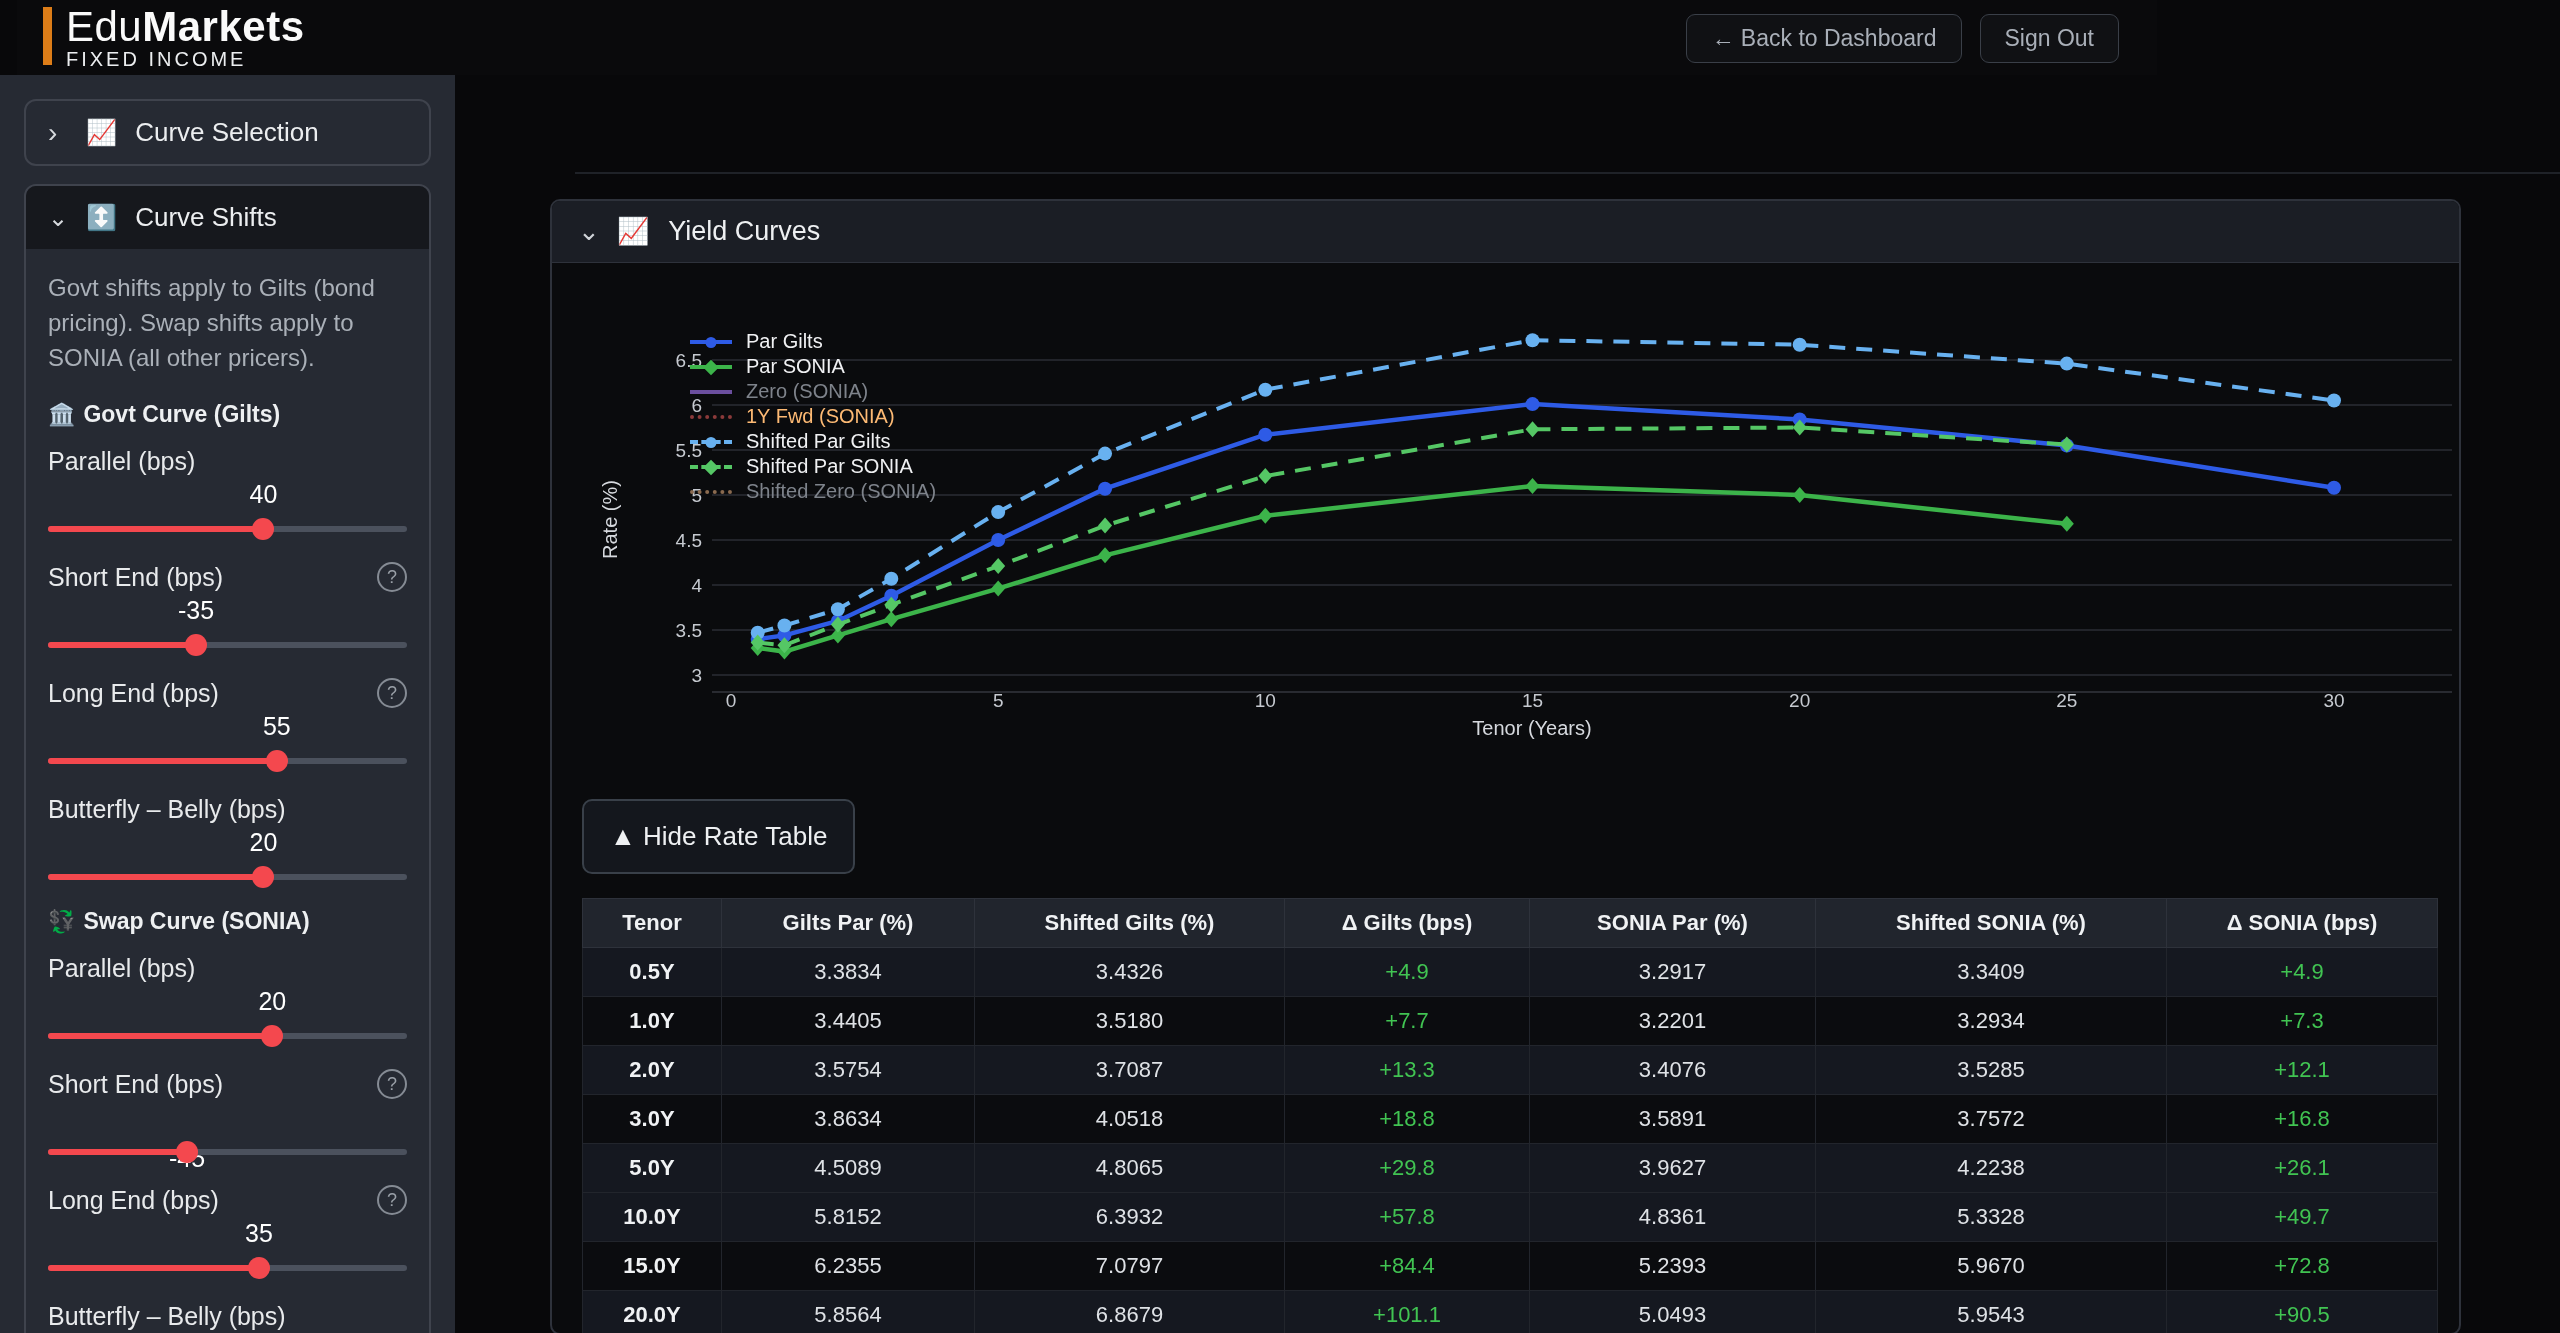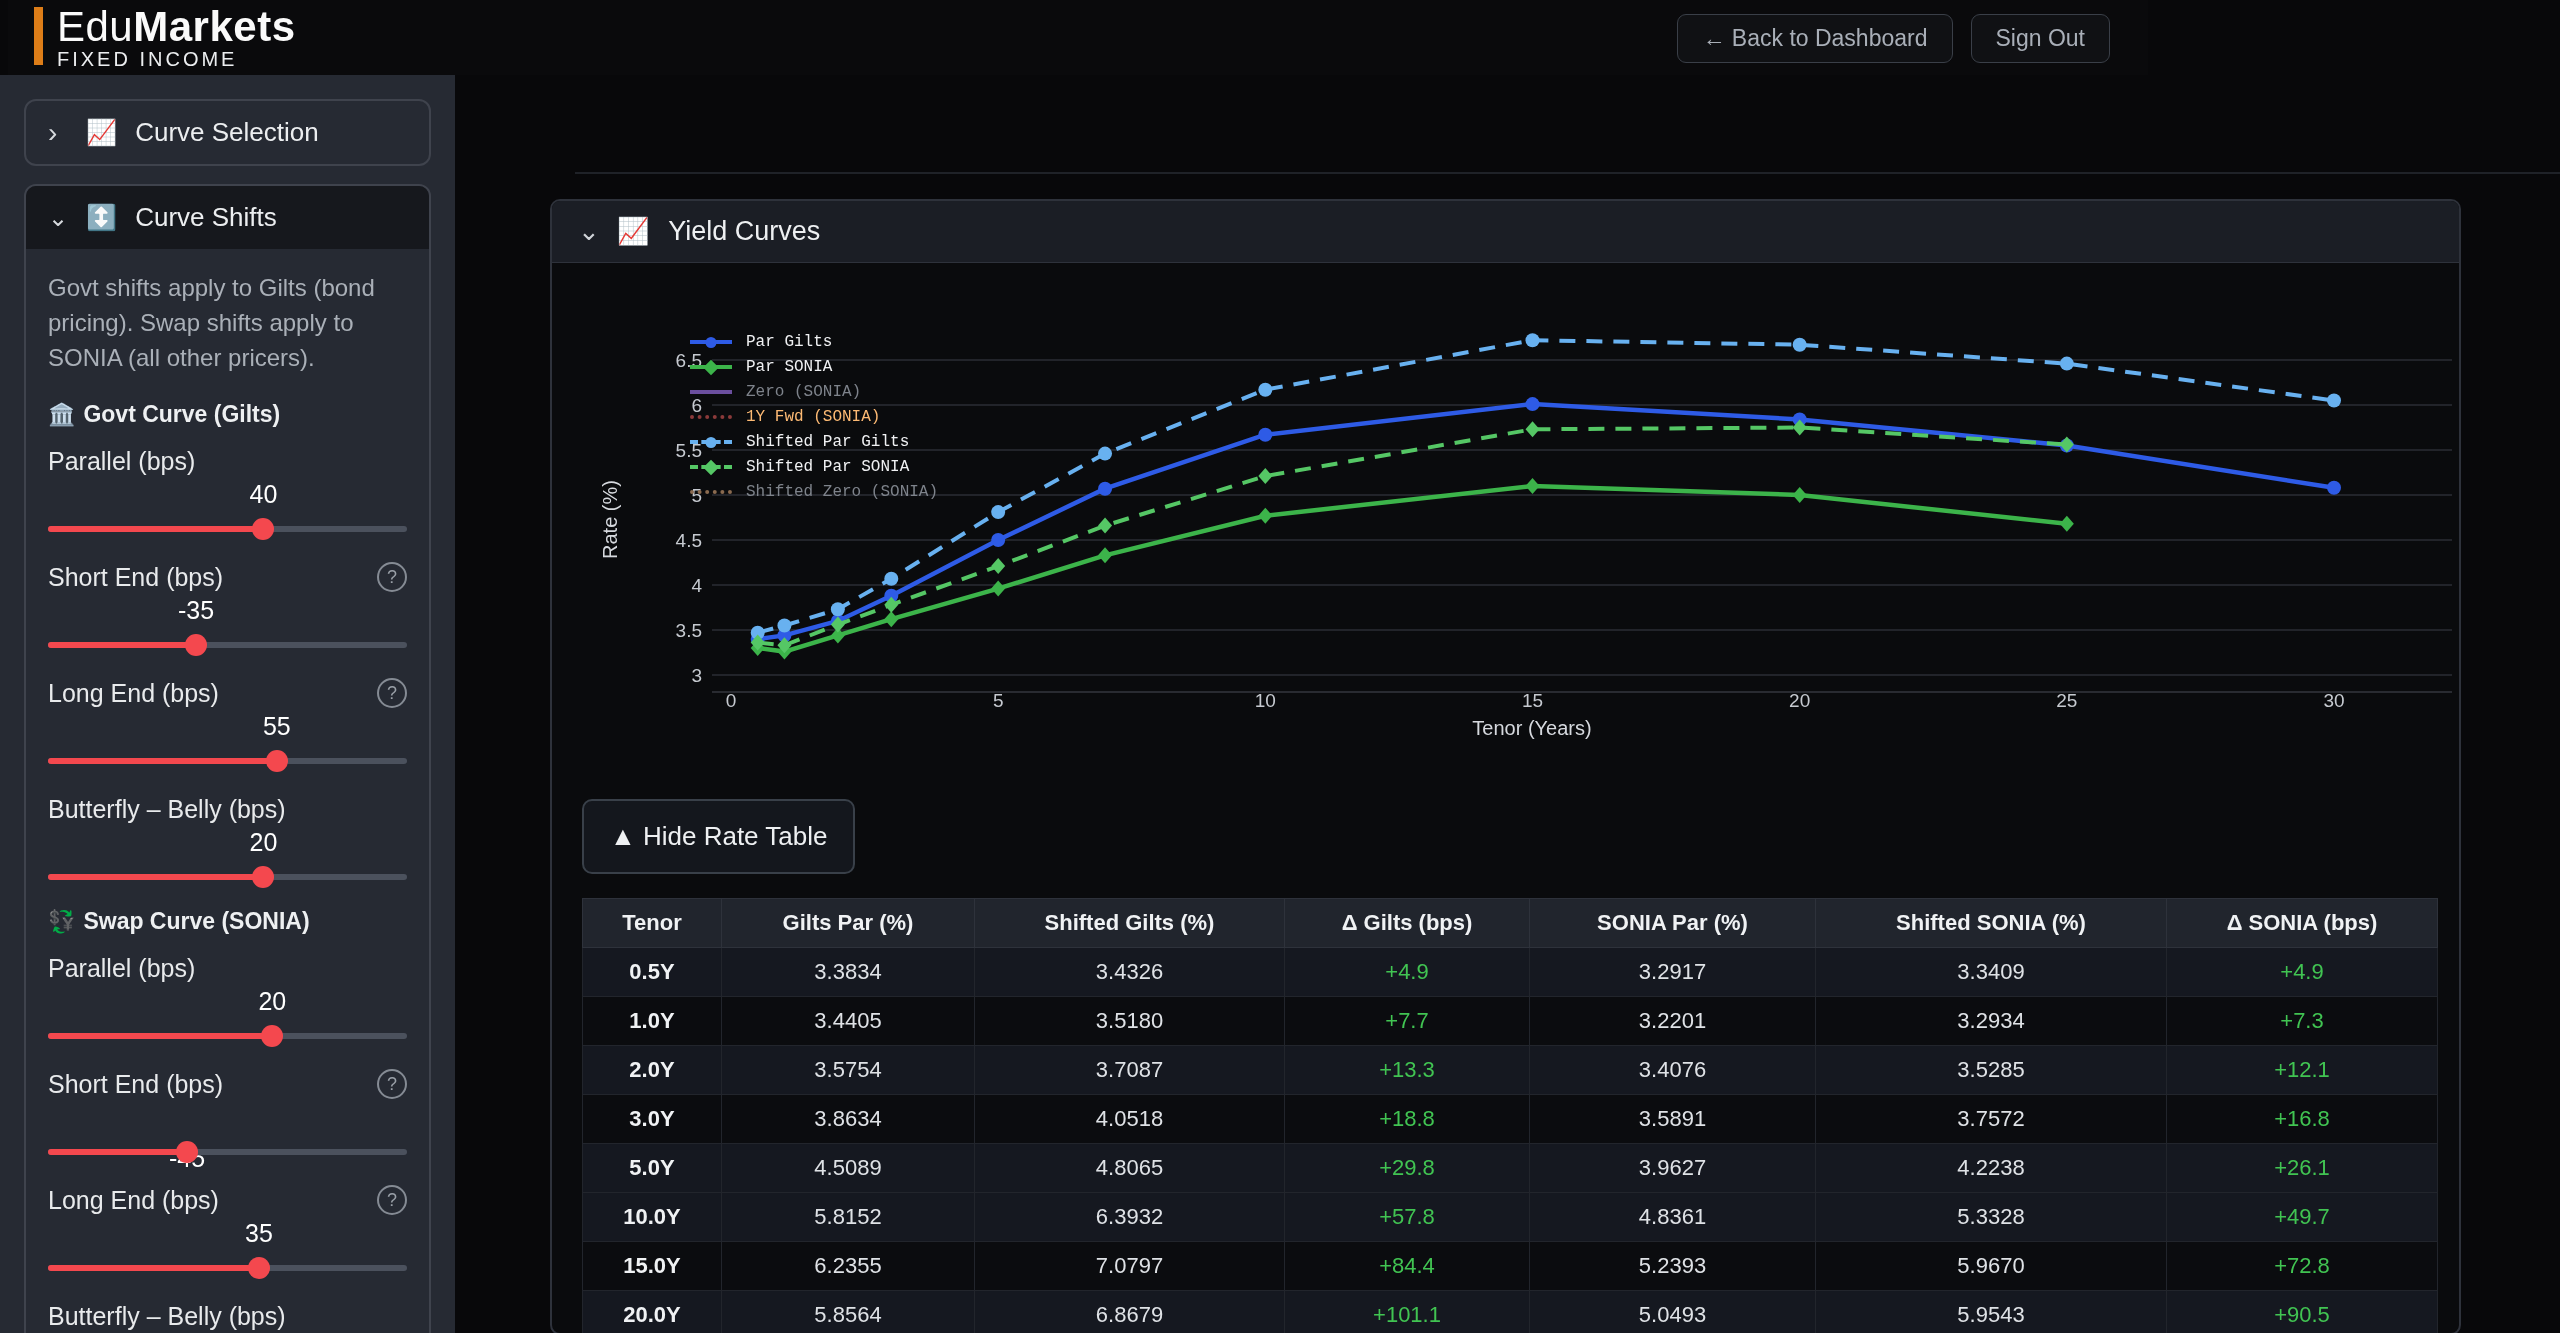--- a/index.html
+++ b/index.html
@@ -1,21 +1,21 @@
 <!DOCTYPE html>
 <html><head>
 <meta charset="utf-8">
 <style>
   * { margin:0; padding:0; box-sizing:border-box; }
   html,body { width:2560px; height:1333px; overflow:hidden; background:#08080a;
     font-family:"Liberation Sans", sans-serif; color:#e8eaed; }
   .page { position:relative; width:2560px; height:1333px; }
 
   
-  .topbar { position:absolute; left:8px; top:0; width:2140px; height:75px; background:#0a0a0c; }
+  .topbar { position:absolute; left:17px; top:0; width:2140px; height:75px; background:#0a0a0c; }
   .logo { position:absolute; left:26px; top:7px; display:flex; gap:14px; }
   .logo-bar { width:9px; height:58px; background:#dd7d18; }
   .logo-name { font-size:42px; line-height:40px; color:#fafafa; letter-spacing:.5px; }
   .logo-name b { font-weight:700; }
   .logo-sub { font-size:20px; letter-spacing:3px; color:#eceef0; margin-top:1px; }
   .top-actions { position:absolute; right:38px; top:14px; display:flex; gap:18px; }
   .top-btn { background:#101114; border:1px solid #3a3f48; border-radius:9px; color:#a9afb8;
     font-size:23px; padding:10px 24px; white-space:nowrap; cursor:pointer; }
 
   
@@ -57,21 +57,21 @@
   .panel-header { height:62px; background:#1b1e25; border-bottom:1px solid #2e323b;
     display:flex; align-items:center; gap:18px; padding:0 26px; cursor:pointer; }
   .panel-header .chev { color:#d0d4d9; font-size:26px; }
   .panel-header .emo { font-size:26px; }
   .panel-header .ttl { font-size:27px; color:#eef0f2; }
   .chart-zone { position:relative; height:520px; }
   .chart-svg { position:absolute; left:0; top:40px; width:1907px; height:440px; }
   .legend { position:absolute; left:138px; top:66px; }
   .legend-item { display:flex; align-items:center; height:25px; gap:14px; cursor:pointer; }
   .legend-swatch { position:relative; width:42px; height:0; }
-  .legend-label { font-size:16px;font-family:Liberation Mono, monospace; }
+  .legend-label { font-size:20px; }
   .ylab { position:absolute; left:8px; top:245px; transform:rotate(-90deg); transform-origin:center;
     font-size:20px; color:#d6d9de; width:100px; text-align:center; }
 
   .table-btn { margin:16px 0 0 30px; display:inline-block; background:#14171d; border:2px solid #394049;
     border-radius:10px; color:#eef0f2; font-size:26px; padding:20px 26px; cursor:pointer; }
   .rate-table { margin:24px 30px 0 30px; border-collapse:collapse; width:1851px; table-layout:fixed; }
   .rate-table th { background:#21252d; font-size:22px; font-weight:700; color:#f0f2f4;
     padding:11px 8px; border:1px solid #2e323b; text-align:center; }
   .rate-table td { font-size:22px; color:#dfe2e6; padding:11px 8px; border:1px solid #22252c; text-align:center; }
   .rate-table tr.stripe { background:#151820; }

